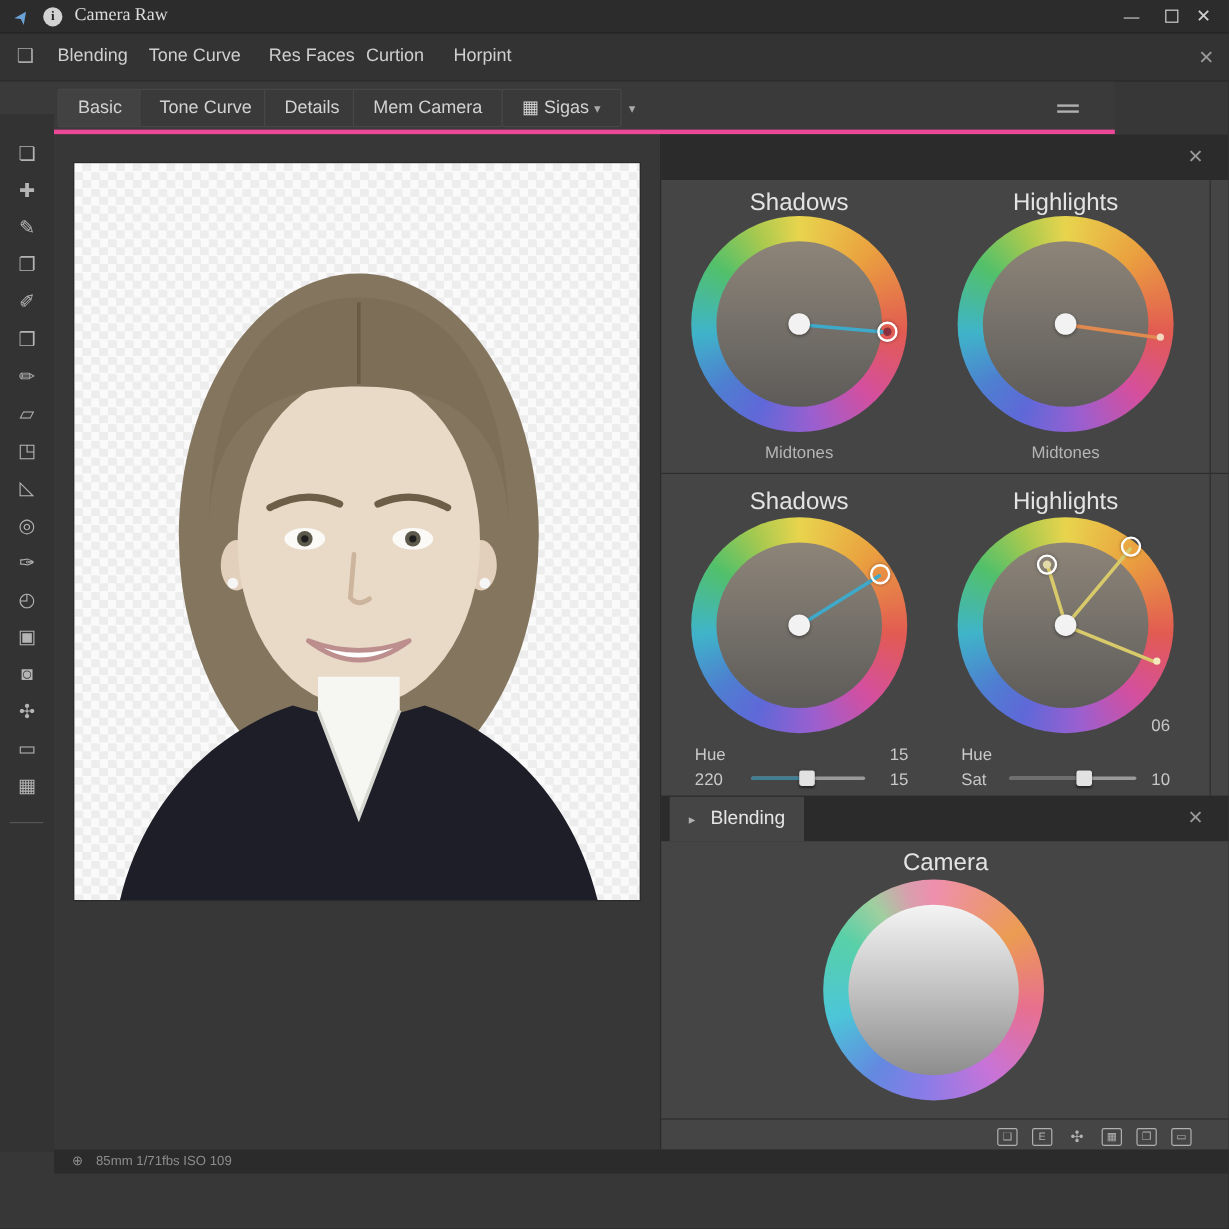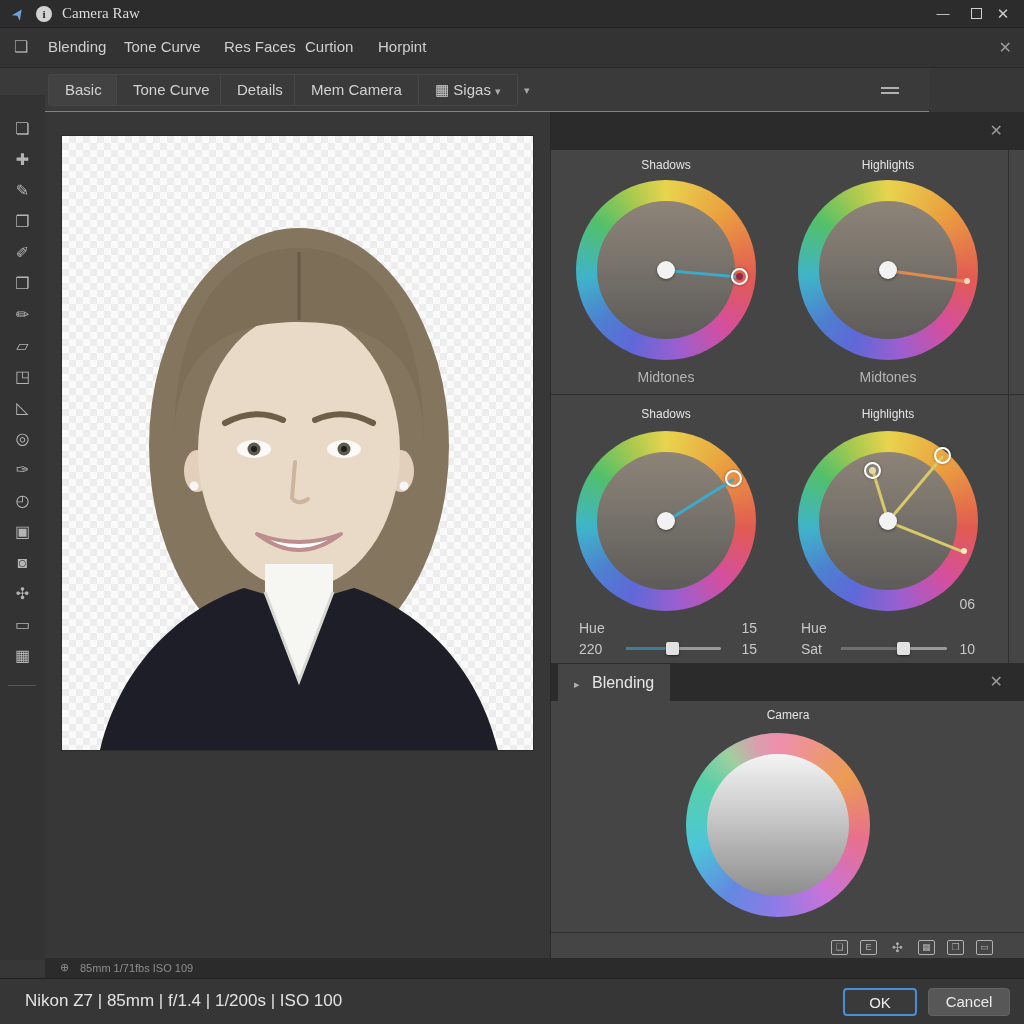--- a/index.html
+++ b/index.html
@@ -20,21 +20,21 @@
   .winbtn { position:absolute; top:4px; width:26px; height:20px; text-align:center; line-height:20px; font-size:13px; color:#cfcfcf; }
   .maxbox { position:absolute; top:8px; width:11px; height:11px; border:1.5px solid #cfcfcf; }
 
   
   .menurow { position:absolute; left:0; top:28px; width:1024px; height:40px; background:#333333; border-bottom:1px solid #2a2a2a; }
   .menu-item { position:absolute; top:10px; font-size:15px; color:#cfcfcf; cursor:default; }
   .menurow .doc { position:absolute; left:14px; top:9px; font-size:16px; color:#a8a8a8; }
   .menurow .close { position:absolute; right:12px; top:10px; font-size:16px; color:#9a9a9a; }
 
   
-  .tabrow { position:absolute; left:0; top:68px; width:929px; height:44px; background:#3a3a3a; border-bottom:1px solid #ec4899; }
+  .tabrow { position:absolute; left:0; top:68px; width:929px; height:44px; background:#3a3a3a; border-bottom:4px solid #ec4899; }
   .tab { position:absolute; top:6px; height:32px; line-height:30px; padding:0 16px; font-size:15px; color:#d2d2d2;
     border:1px solid #474747; background:#3a3a3a; border-radius:2px; }
   .tab.active { background:#424242; }
   .caret { font-size:11px; color:#a8a8a8; }
   .hamburger { position:absolute; right:30px; top:16px; width:18px; }
   .hamburger i { display:block; height:2px; background:#b0b0b0; margin:3px 0; }
 
   
   .toolbar { position:absolute; left:0; top:95px; width:45px; height:865px; background:#333333; }
   .tool { position:absolute; left:0; width:45px; height:28px; text-align:center; font-size:16px; color:#b4b4b4; line-height:28px; }
@@ -45,21 +45,21 @@
   .photo { position:absolute; left:17px; top:24px; width:471px; height:614px;
     background-image:conic-gradient(#ededed 25%, #fafafa 0 50%, #ededed 0 75%, #fafafa 0);
     background-size:14px 14px; box-shadow:0 0 0 1px #2a2a2a; overflow:hidden; }
 
   
   .panel { position:absolute; left:550px; top:112px; width:474px; height:846px; background:#454545; border-left:1px solid #2a2a2a; }
   .phead { position:absolute; left:0; width:474px; height:38px; background:#2b2b2b; }
   .ptab { position:absolute; left:7px; top:1px; height:37px; line-height:37px; padding:0 16px; background:#454545; font-size:16px; color:#e6e6e6; }
   .ptab .tri { color:#b0b0b0; font-size:11px; margin-right:8px; }
   .pclose { position:absolute; right:22px; top:9px; font-size:16px; color:#9a9a9a; }
-  .wlabel { position:absolute; width:180px; text-align:center; font-size:12px; color:#e4e4e4; }
+  .wlabel { position:absolute; width:180px; text-align:center; font-size:20px; color:#e4e4e4; }
   .wcaption { position:absolute; width:180px; text-align:center; font-size:14px; color:#b5b5b5; }
 
   
   .wheel { position:absolute; width:180px; height:180px; }
   .wheel .ring { position:absolute; inset:0; border-radius:50%;
     background:conic-gradient(from 0deg, #e8d44d 0deg, #eaa03f 45deg, #e25b52 95deg, #d44f9e 135deg, #9a5fd0 172deg,
       #5f68d8 205deg, #4e7fd0 232deg, #3fb4c9 265deg, #52c06a 305deg, #a8c94f 335deg, #e8d44d 360deg); }
   .wheel .disc { position:absolute; inset:21px; border-radius:50%;
     background:linear-gradient(180deg, #8e8478 0%, #79746c 42%, #5d5b59 100%); }
   .wheel.master .ring {
@@ -286,19 +286,14 @@
       <span class="ficon" style="left:116px">❐</span>
       <span class="ficon" style="left:145px">▭</span>
     </div>
   </div>
 
   <div class="ministrip">
     <span style="position:absolute; left:15px; top:3px">⊕</span>
     <span style="position:absolute; left:35px; top:4px">85mm 1/71fbs ISO 109</span>
   </div>
 
-  <div class="statusbar">
-    <span class="caminfo">Nikon Z7 | 85mm | f/1.4 | 1/200s | ISO 100</span>
-    <span class="btn ok">OK</span>
-    <span class="btn cancel">Cancel</span>
-  </div>
 
 </div>
 
 </body></html>

